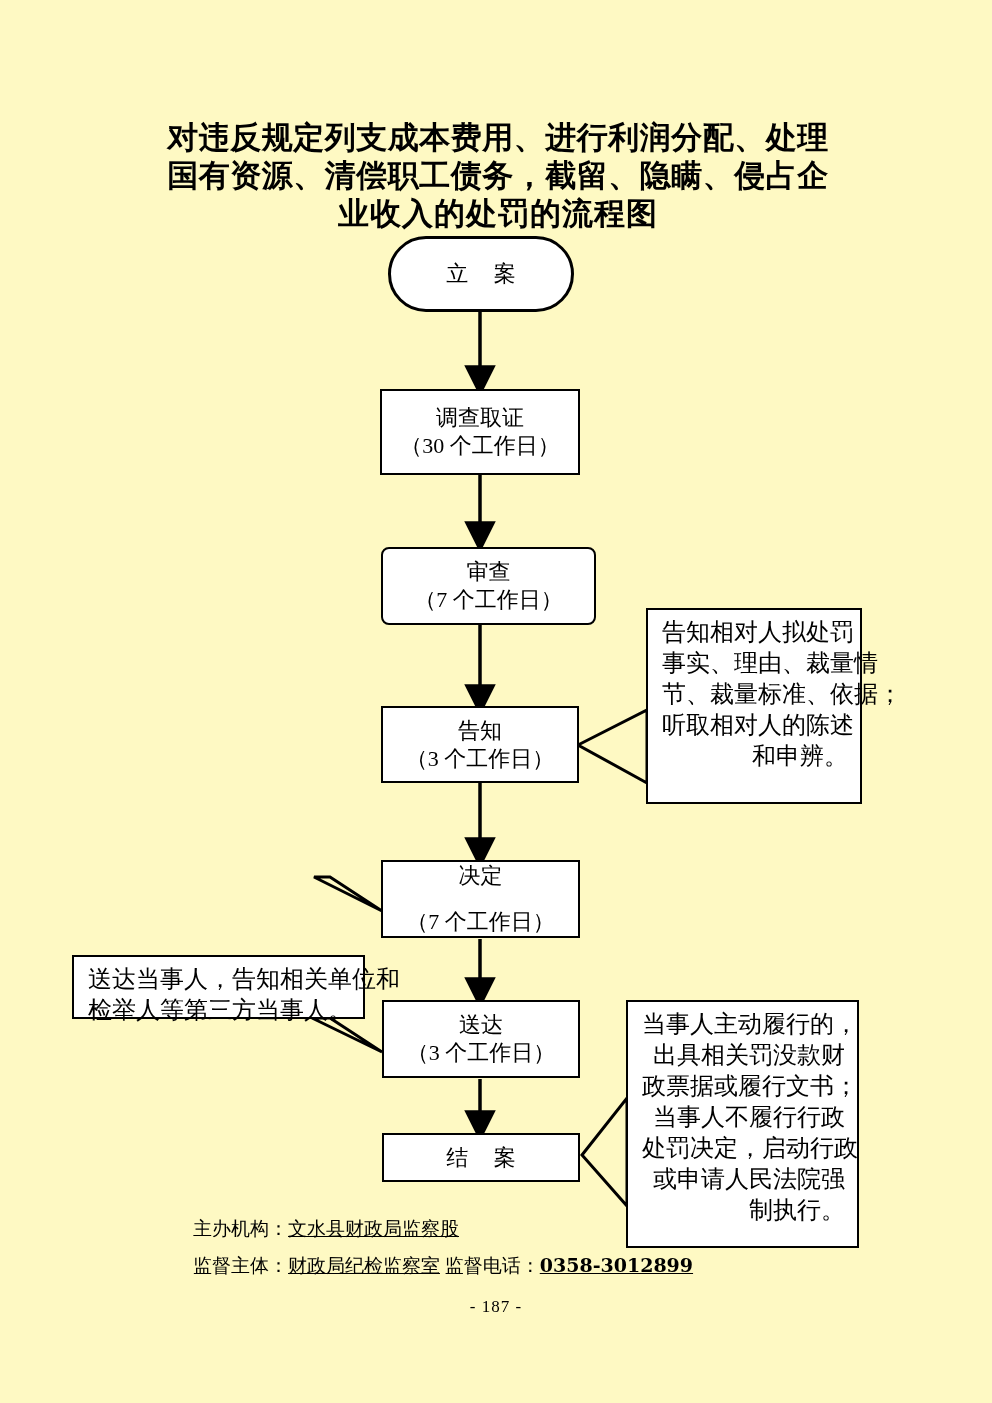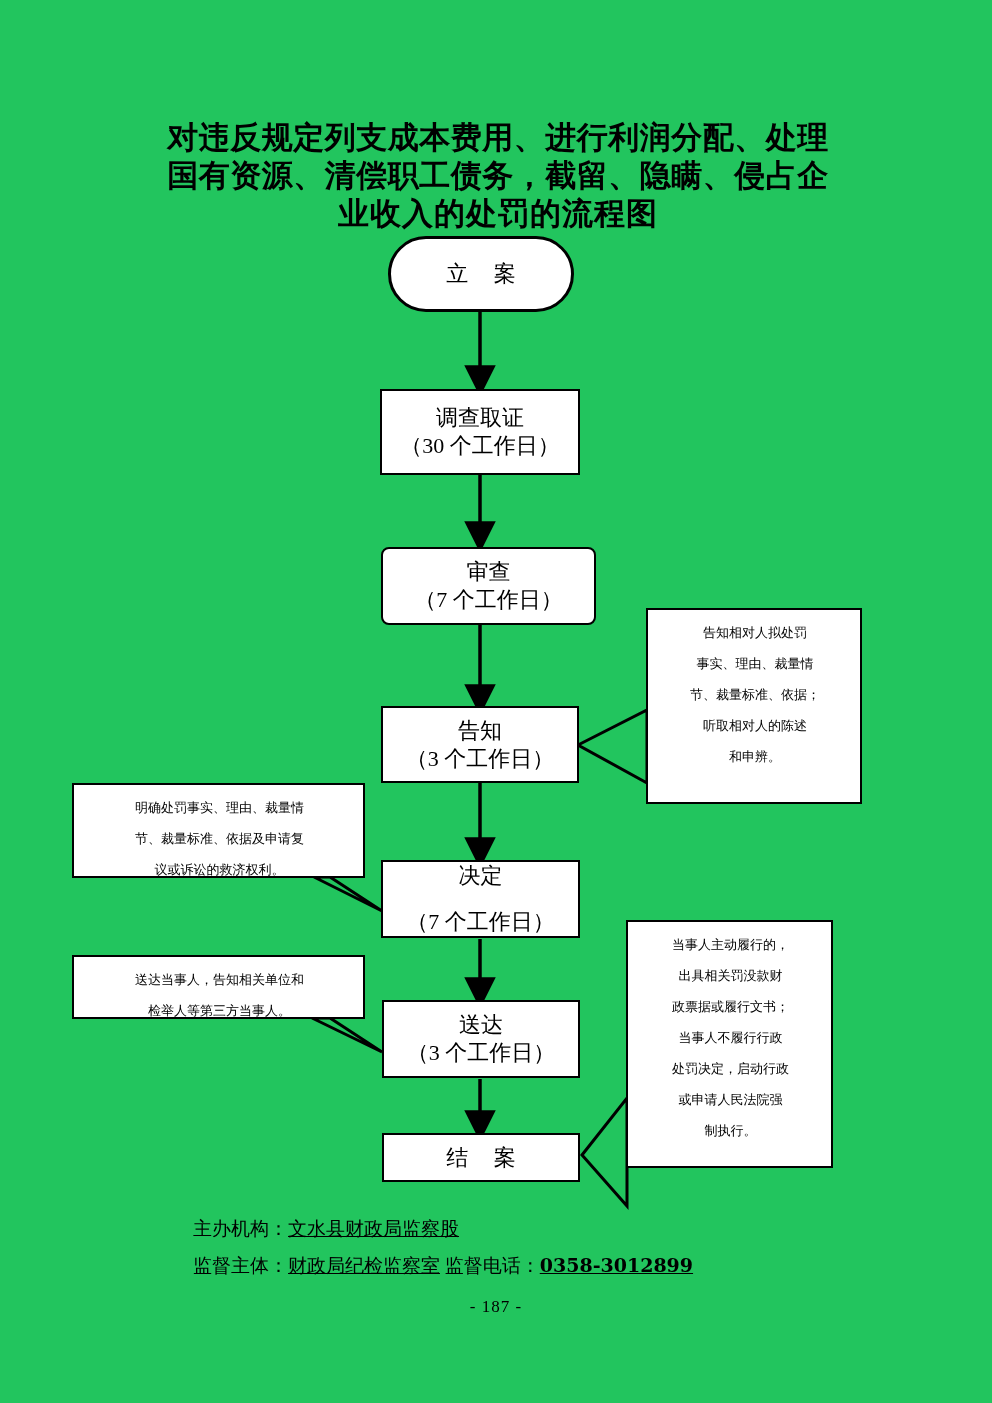--- a/index.html
+++ b/index.html
@@ -9,21 +9,21 @@
   }
   body {
     font-family: "Liberation Serif", "DejaVu Serif", serif;
     color: #000000;
   }
   #page {
     position: relative;
     width: 992px;
     height: 1403px;
     overflow: hidden;
-    background: #22c55e;
+    background: #fef9c3;
   }
 
   
   #title {
     position: absolute;
     left: 128px;
     top: 118px;
     width: 740px;
     text-align: center;
     font-family: "DejaVu Serif", "Liberation Serif", serif;
@@ -65,24 +65,24 @@
     text-indent: 10px;
   }
   .endnode { letter-spacing: 10px; text-indent: 10px; }
 
   
   .callout {
     position: absolute;
     box-sizing: border-box;
     border: 2.5px solid #000;
     background: #fff;
-    font-size: 13px;
+    font-size: 24px;
     line-height: 31px;
     padding: 7px 12px 4px 14px;
-    text-align: center;
+    text-align: right;
   }
   .callout .ln { display: block; white-space: nowrap; }
 
   
   .footer-line {
     position: absolute;
     font-size: 19px;
     line-height: 26px;
     white-space: nowrap;
   }
@@ -176,32 +176,27 @@
   </div>
 
   <div class="callout" style="left:646px; top:608px; width:216px; height:196px;">
     <span class="ln">告知相对人拟处罚</span>
     <span class="ln">事实、理由、裁量情</span>
     <span class="ln">节、裁量标准、依据；</span>
     <span class="ln">听取相对人的陈述</span>
     <span class="ln">和申辨。</span>
   </div>
 
-  <div class="callout" style="left:72px; top:783px; width:293px; height:95px;">
-    <span class="ln">明确处罚事实、理由、裁量情</span>
-    <span class="ln">节、裁量标准、依据及申请复</span>
-    <span class="ln">议或诉讼的救济权利。</span>
-  </div>
 
   <div class="callout" style="left:72px; top:955px; width:293px; height:64px;">
     <span class="ln">送达当事人，告知相关单位和</span>
     <span class="ln">检举人等第三方当事人。</span>
   </div>
 
-  <div class="callout" style="left:626px; top:920px; width:207px; height:248px;">
+  <div class="callout" style="left:626px; top:1000px; width:233px; height:248px;">
     <span class="ln">当事人主动履行的，</span>
     <span class="ln">出具相关罚没款财</span>
     <span class="ln">政票据或履行文书；</span>
     <span class="ln">当事人不履行行政</span>
     <span class="ln">处罚决定，启动行政</span>
     <span class="ln">或申请人民法院强</span>
     <span class="ln">制执行。</span>
   </div>
 
   <div class="footer-line" style="left:193px; top:1216px;">

